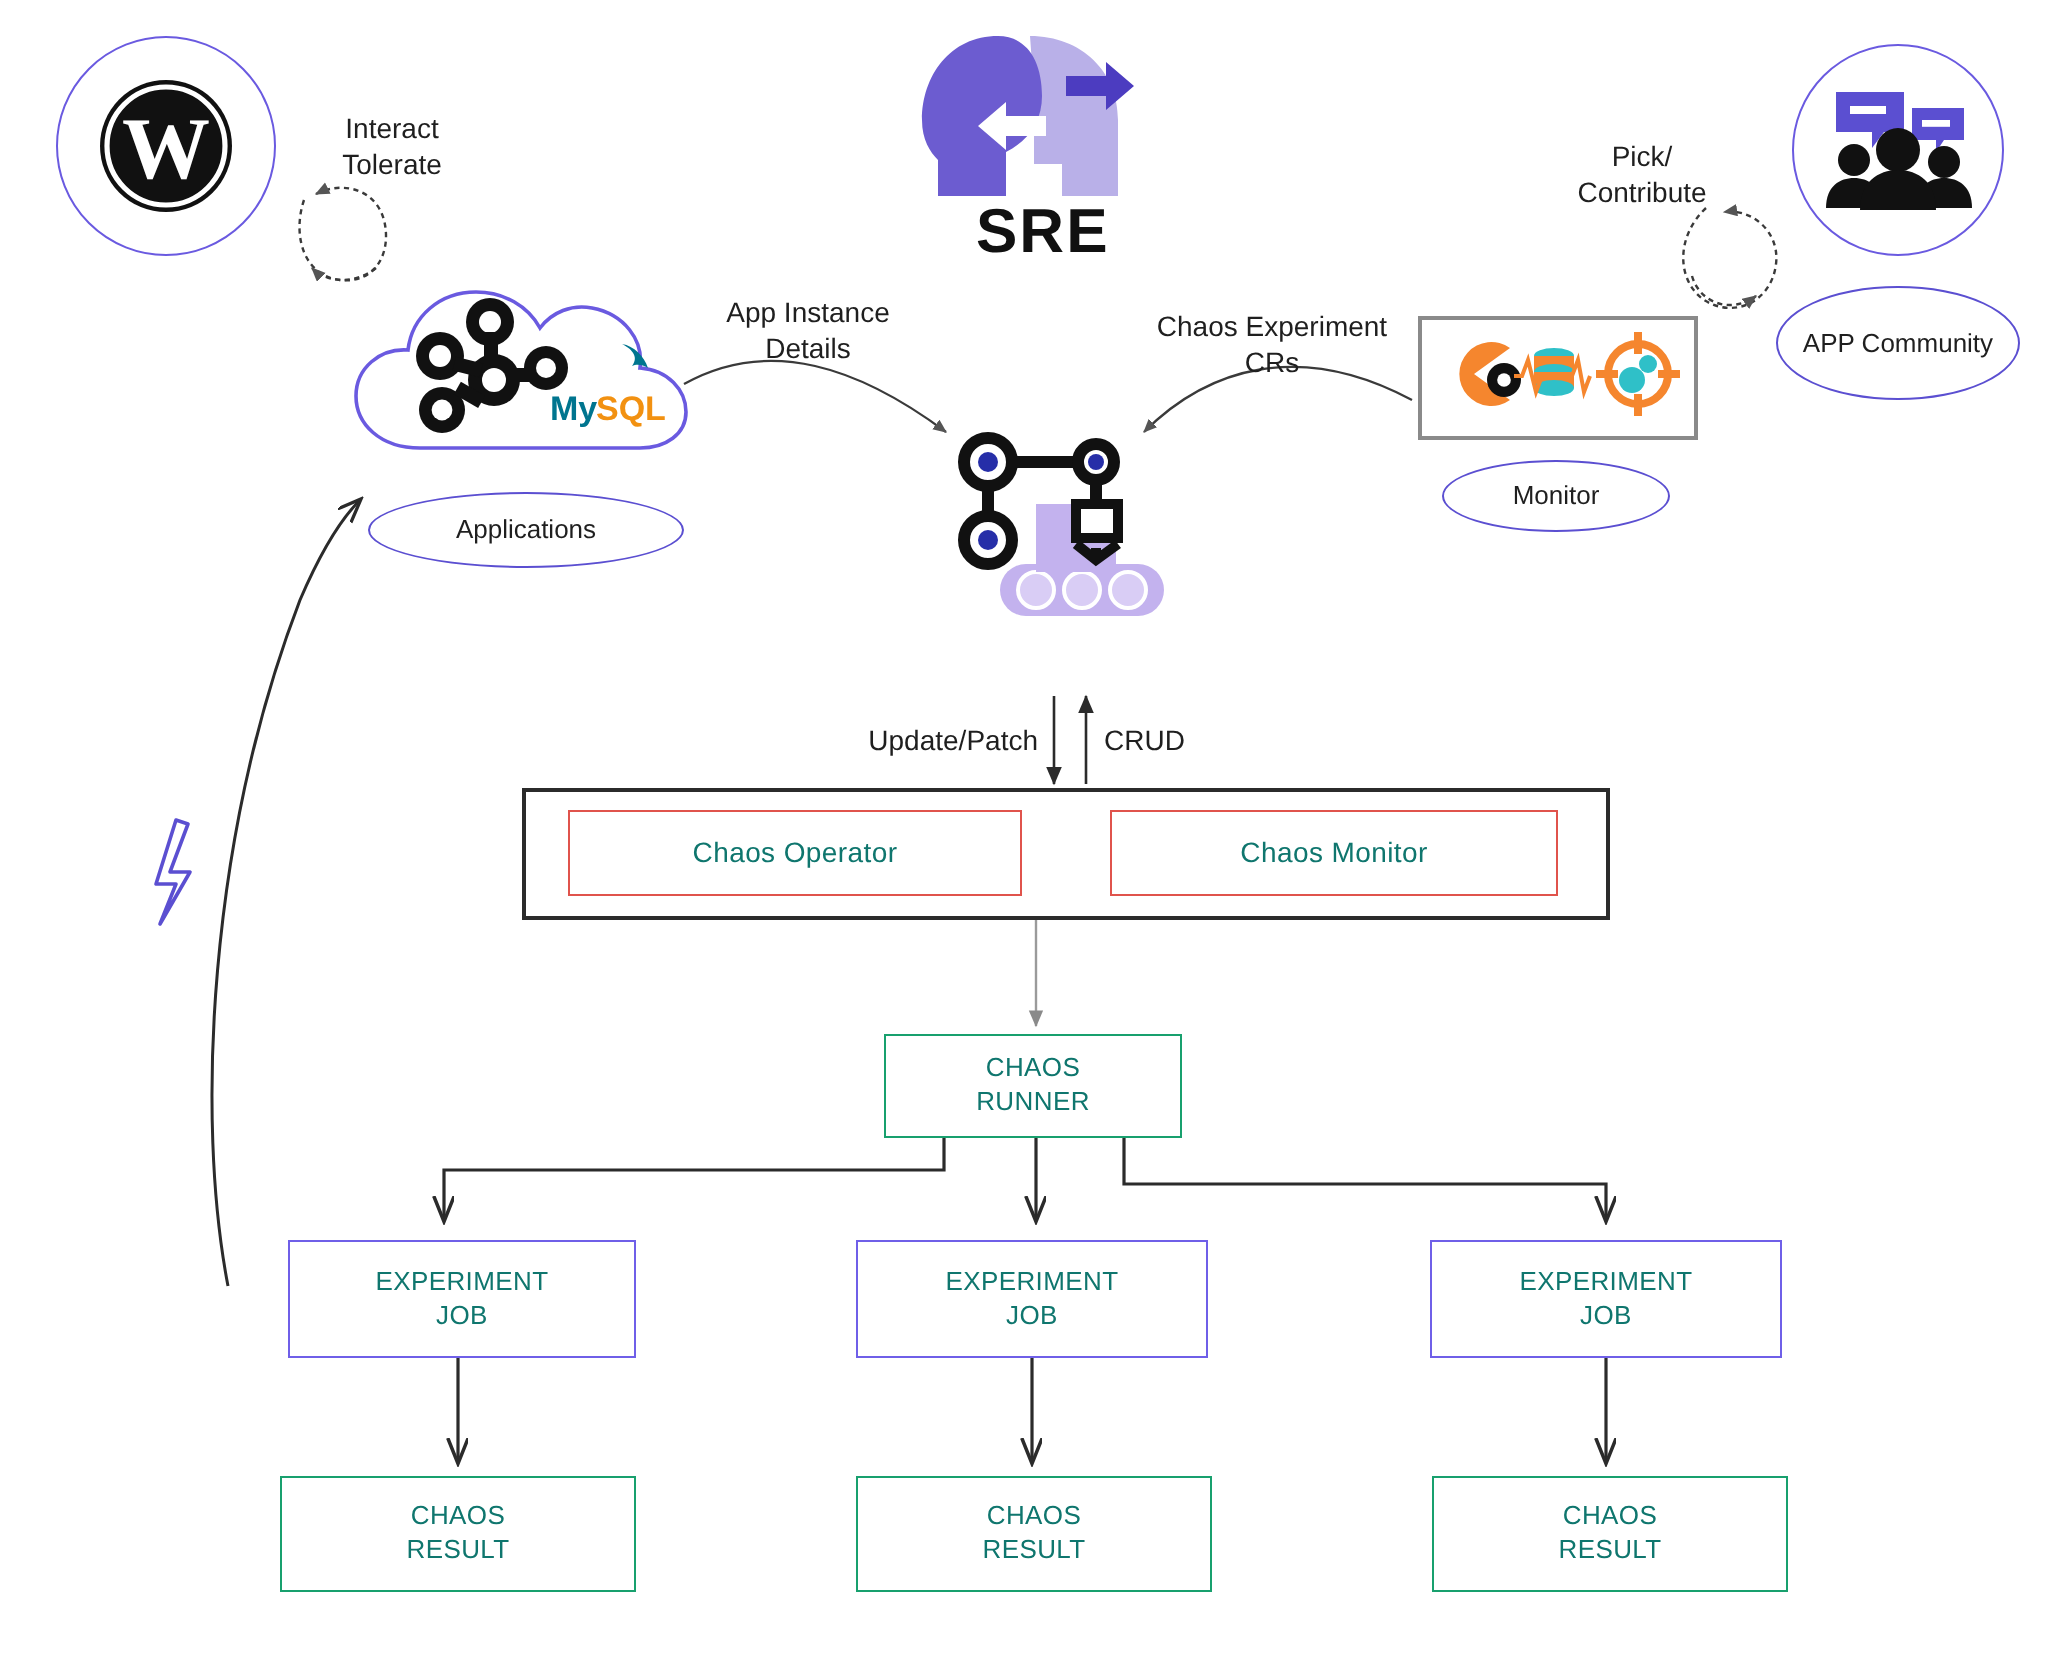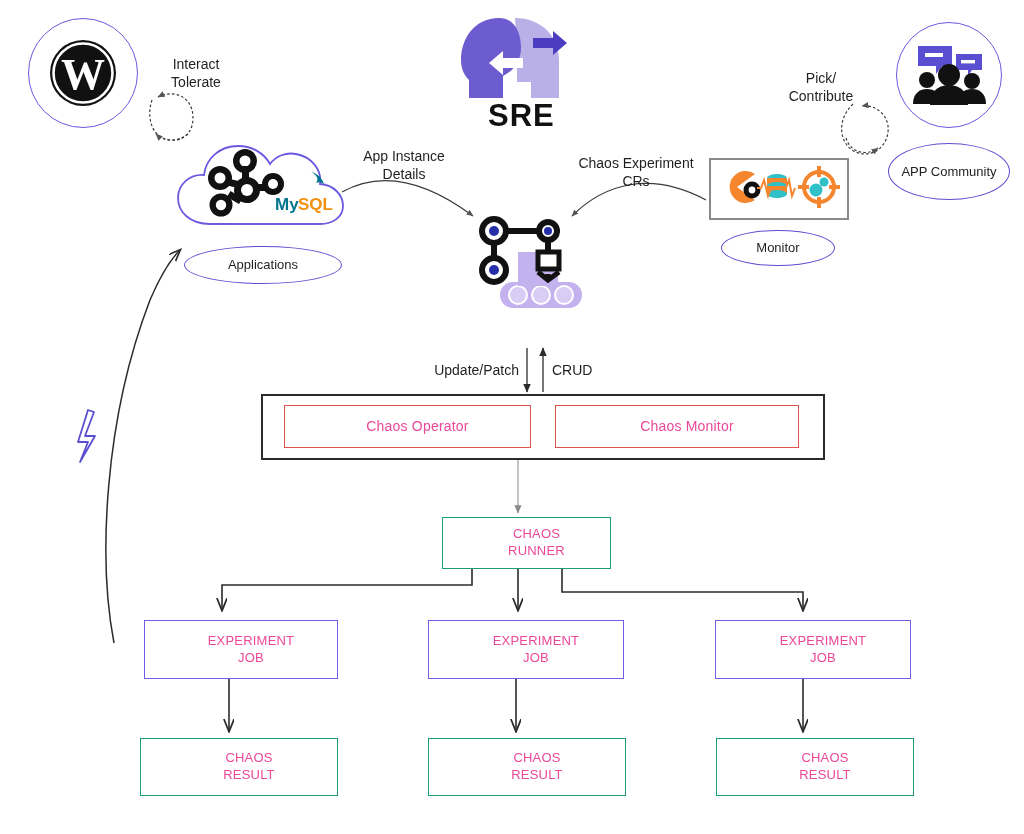--- a/index.html
+++ b/index.html
@@ -18,21 +18,21 @@
            background:#fff;display:flex;align-items:center;justify-content:center;
            text-align:center;line-height:1.22;font-size:13px;color:#1f1f1f;}
 
   
   .badge-circle{position:absolute;border:1.6px solid #6a5ae0;border-radius:50%;
                 background:#fff;display:flex;align-items:center;justify-content:center;}
 
   
   .nodebox{position:absolute;background:#fff;display:flex;align-items:center;
            justify-content:center;text-align:center;line-height:1.3;
-           font-size:13px;letter-spacing:.2px;color:#ec4899;white-space:pre-line;padding-left:20px;}
+           font-size:13px;letter-spacing:.2px;color:#0f766e;white-space:pre-line;}
   .nb-purple{border:1.7px solid #6f5fe8;}
   .nb-green{border:1.7px solid #18a06e;}
   .nb-red{border:1.6px solid #e0534c;}
   .nb-black{border:2.2px solid #2b2b2b;}
 
   .sre-title{position:absolute;font-size:31px;font-weight:bold;letter-spacing:1px;color:#111;}
 </style>
 </head>
 <body>
 

